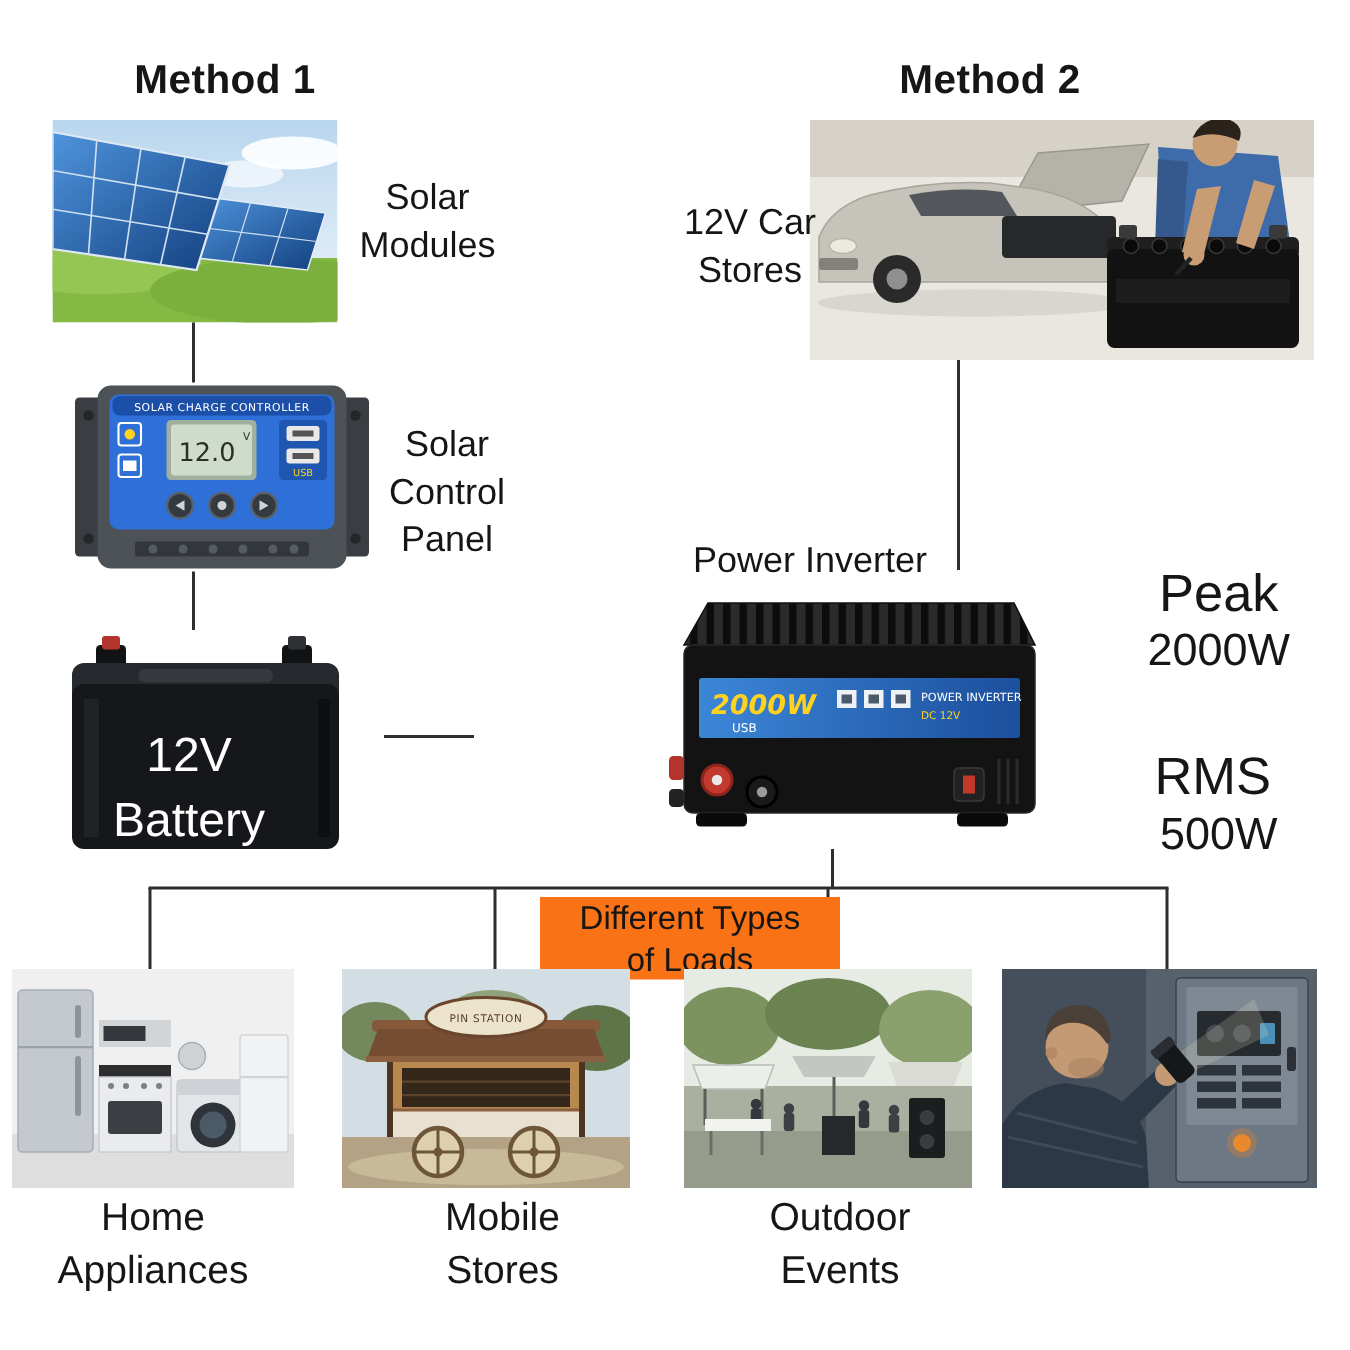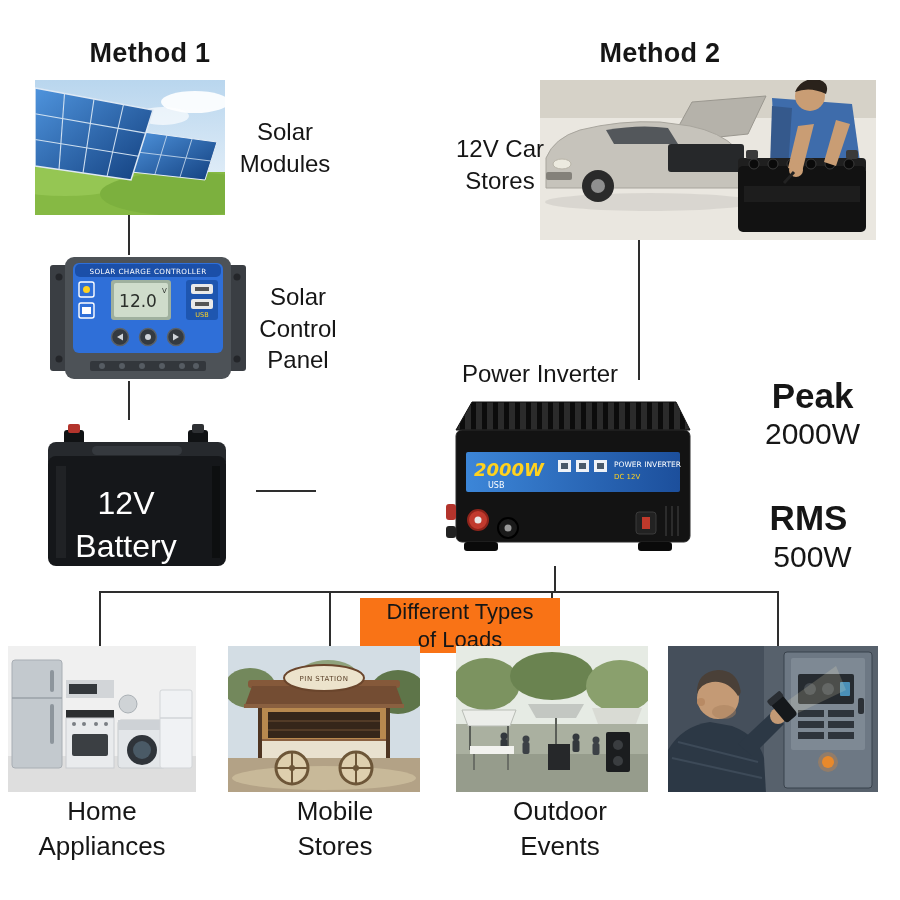--- a/index.html
+++ b/index.html
@@ -5,21 +5,21 @@
   * { box-sizing: border-box; margin: 0; padding: 0; }
   html,body { width: 900px; height: 900px; }
   body { font-family: "Liberation Sans", sans-serif; background: #ffffff; }
   .stage { position: relative; width: 900px; height: 900px; background: #fff; overflow: hidden; }
   .abs { position: absolute; }
   .label { color: #161616; text-align: center; white-space: pre-line; line-height: 1.32; }
   .title { font-size: 27px; font-weight: 600; letter-spacing: .3px; }
   .side  { font-size: 24px; font-weight: 500; }
   .big   { font-size: 26px; font-weight: 500; line-height: 1.35; }
   .loads-title { font-size: 22px; font-weight: 500; line-height: 1.25; }
-  .spec-h { font-size: 35px; font-weight: 700; }
+  .spec-h { font-size: 35px; font-weight: 400; }
   .spec-v { font-size: 30px; font-weight: 400; }
   .line { background: #2e2e2e; }
   .vl { width: 2px; }
   .hl { height: 2px; }
   .battery-text { color: #ffffff; font-size: 32px; font-weight: 500; text-align: center; white-space: pre-line; line-height: 1.35; }
   svg text { font-family: "DejaVu Sans", sans-serif; }
 </style>
 </head>
 <body>
 

